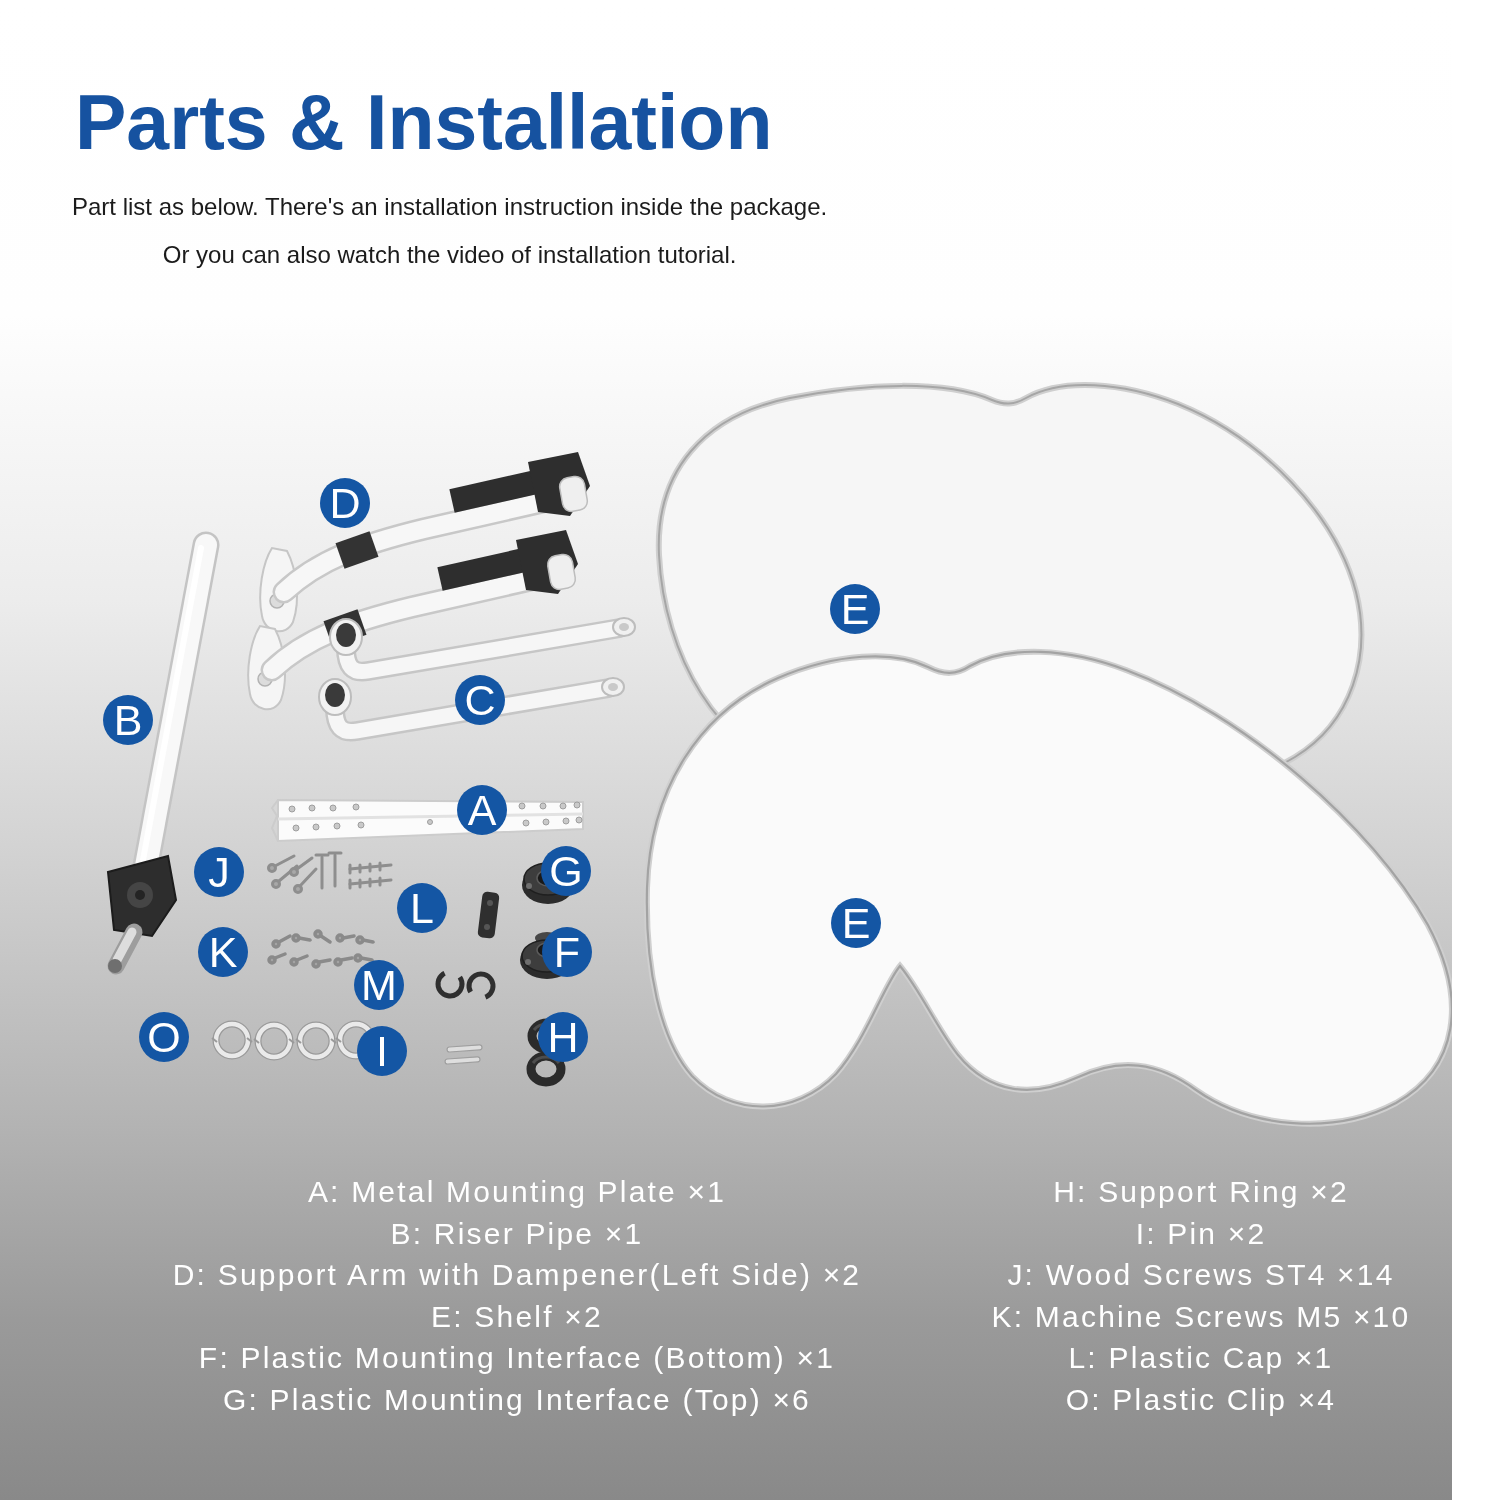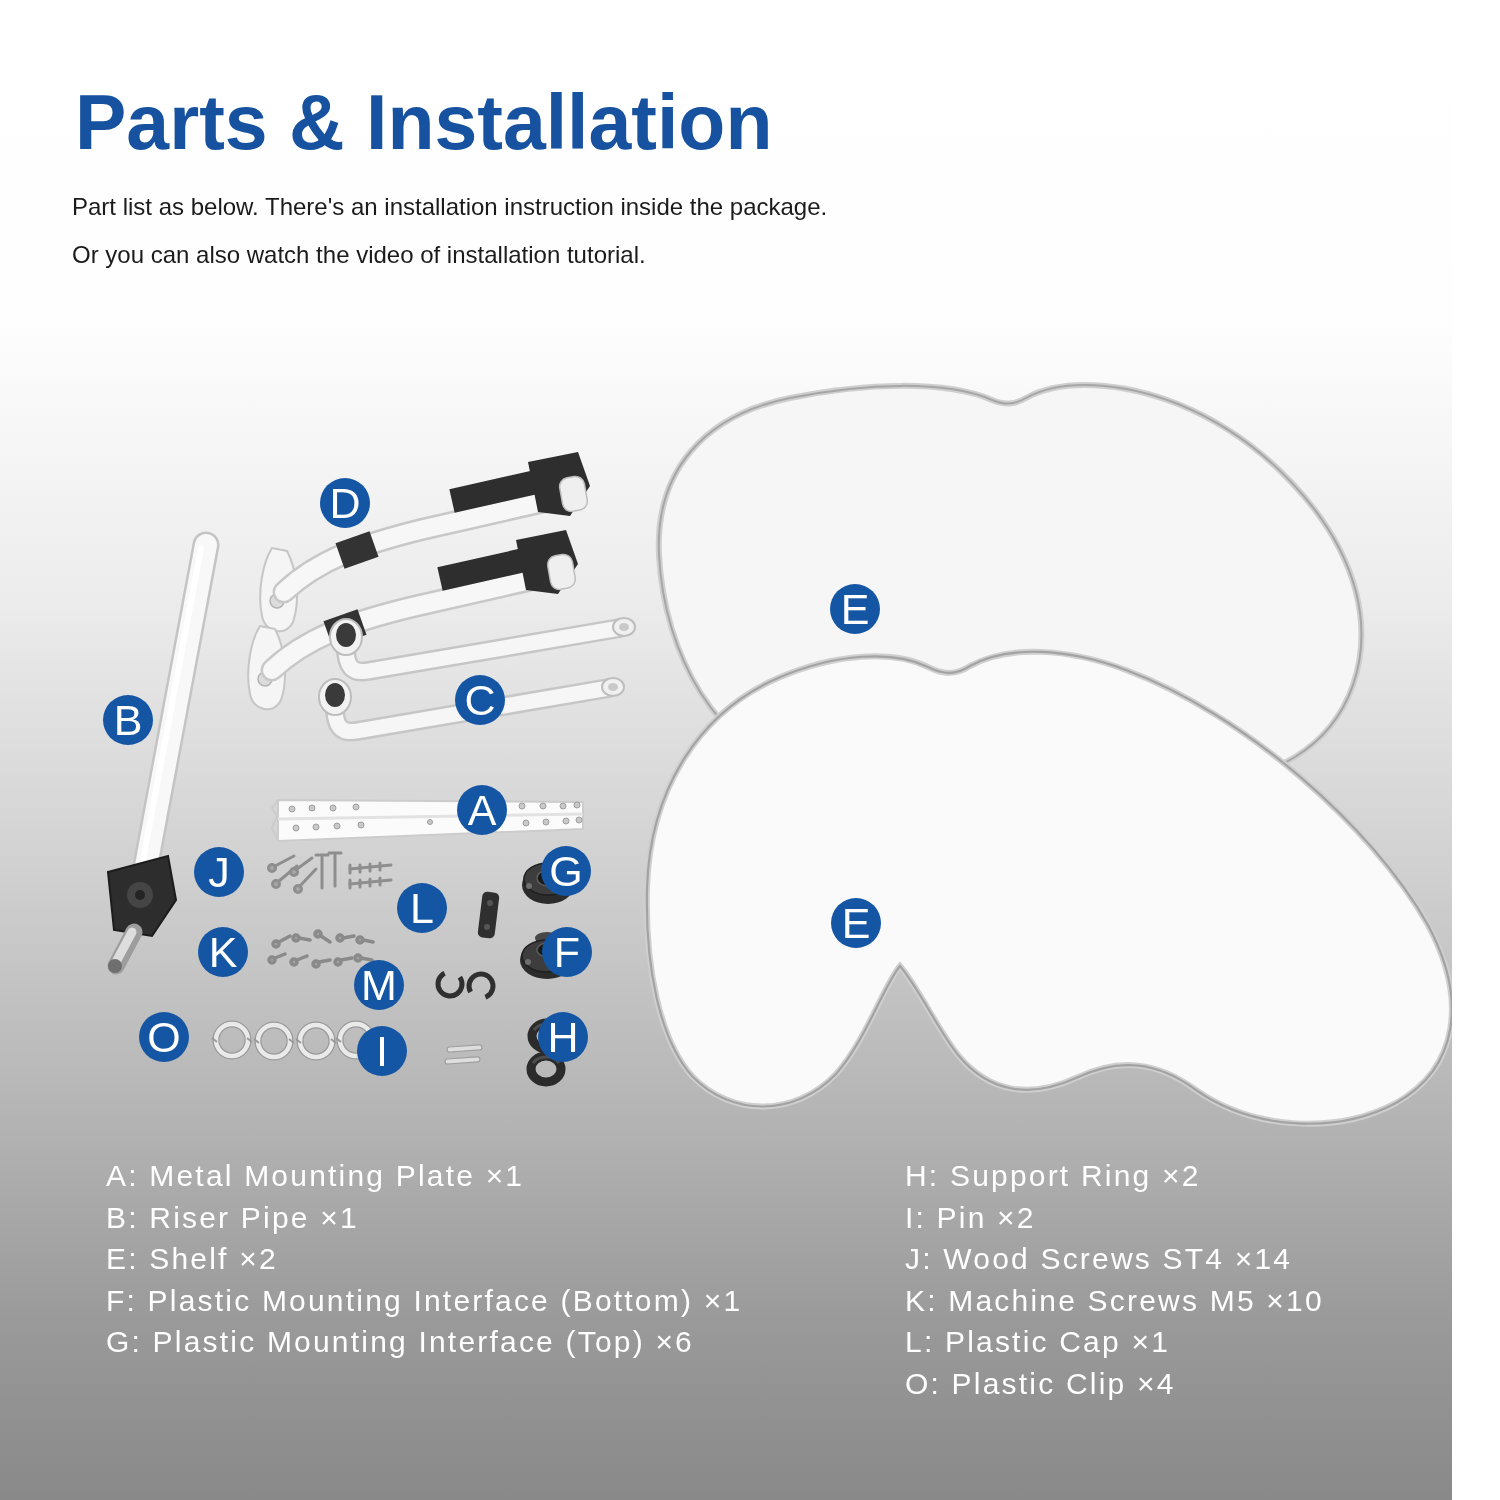--- a/index.html
+++ b/index.html
@@ -4,20 +4,21 @@
 <style>
   html,body{margin:0;padding:0;}
   .canvas{
     position:relative;
     width:1452px;height:1500px;
     overflow:hidden;
     font-family:"Liberation Sans", sans-serif;
     background:linear-gradient(180deg,
       #ffffff 0%, #fefefe 21%, #ececec 40%,
       #d2d2d2 57%, #b3b3b3 75%, #9a9a9a 88%, #898989 100%);
+    text-align:center;
   }
   .title{
     position:absolute;left:75px;top:84px;
     margin:0;
     font-size:77px;line-height:1;
     font-weight:700;
     color:#1652A0;
     letter-spacing:0px;
   }
   .desc{
@@ -33,21 +34,21 @@
     position:absolute;width:50px;height:50px;border-radius:50%;
     background:#1456A4;color:#ffffff;
     display:flex;align-items:center;justify-content:center;
     font-size:43px;line-height:1;font-weight:400;
   }
   .plist{
     position:absolute;left:0;top:1155px;width:1500px;
     color:#ffffff;
   }
   .plist ul{
-    list-style:none;margin:0;padding:0;
+    list-style:none;margin:16px;padding:0;
     position:absolute;top:0;
     font-size:30px;line-height:41.5px;letter-spacing:2.2px;
   }
   .plist ul.colL{left:106px;width:790px;}
   .plist ul.colR{left:905px;width:560px;}
 </style>
 </head>
 <body>
 
 <div class="canvas">
@@ -295,20 +296,21 @@
   <div class="plabel" style="left:139px;top:1012px">O</div>
   <div class="plabel" style="left:357px;top:1026px">I</div>
   <div class="plabel" style="left:538px;top:1012px">H</div>
   <div class="plabel" style="left:830px;top:584px">E</div>
   <div class="plabel" style="left:831px;top:898px">E</div>
 
   <div class="plist">
     <ul class="colL">
       <li>A: Metal Mounting Plate ×1</li>
       <li>B: Riser Pipe ×1</li>
+      <li>D: Support Arm with Dampener(Left Side) ×2</li>
       <li>E: Shelf ×2</li>
       <li>F: Plastic Mounting Interface (Bottom) ×1</li>
       <li>G: Plastic Mounting Interface (Top) ×6</li>
     </ul>
     <ul class="colR">
       <li>H: Support Ring ×2</li>
       <li>I: Pin ×2</li>
       <li>J: Wood Screws ST4 ×14</li>
       <li>K: Machine Screws M5 ×10</li>
       <li>L: Plastic Cap ×1</li>

